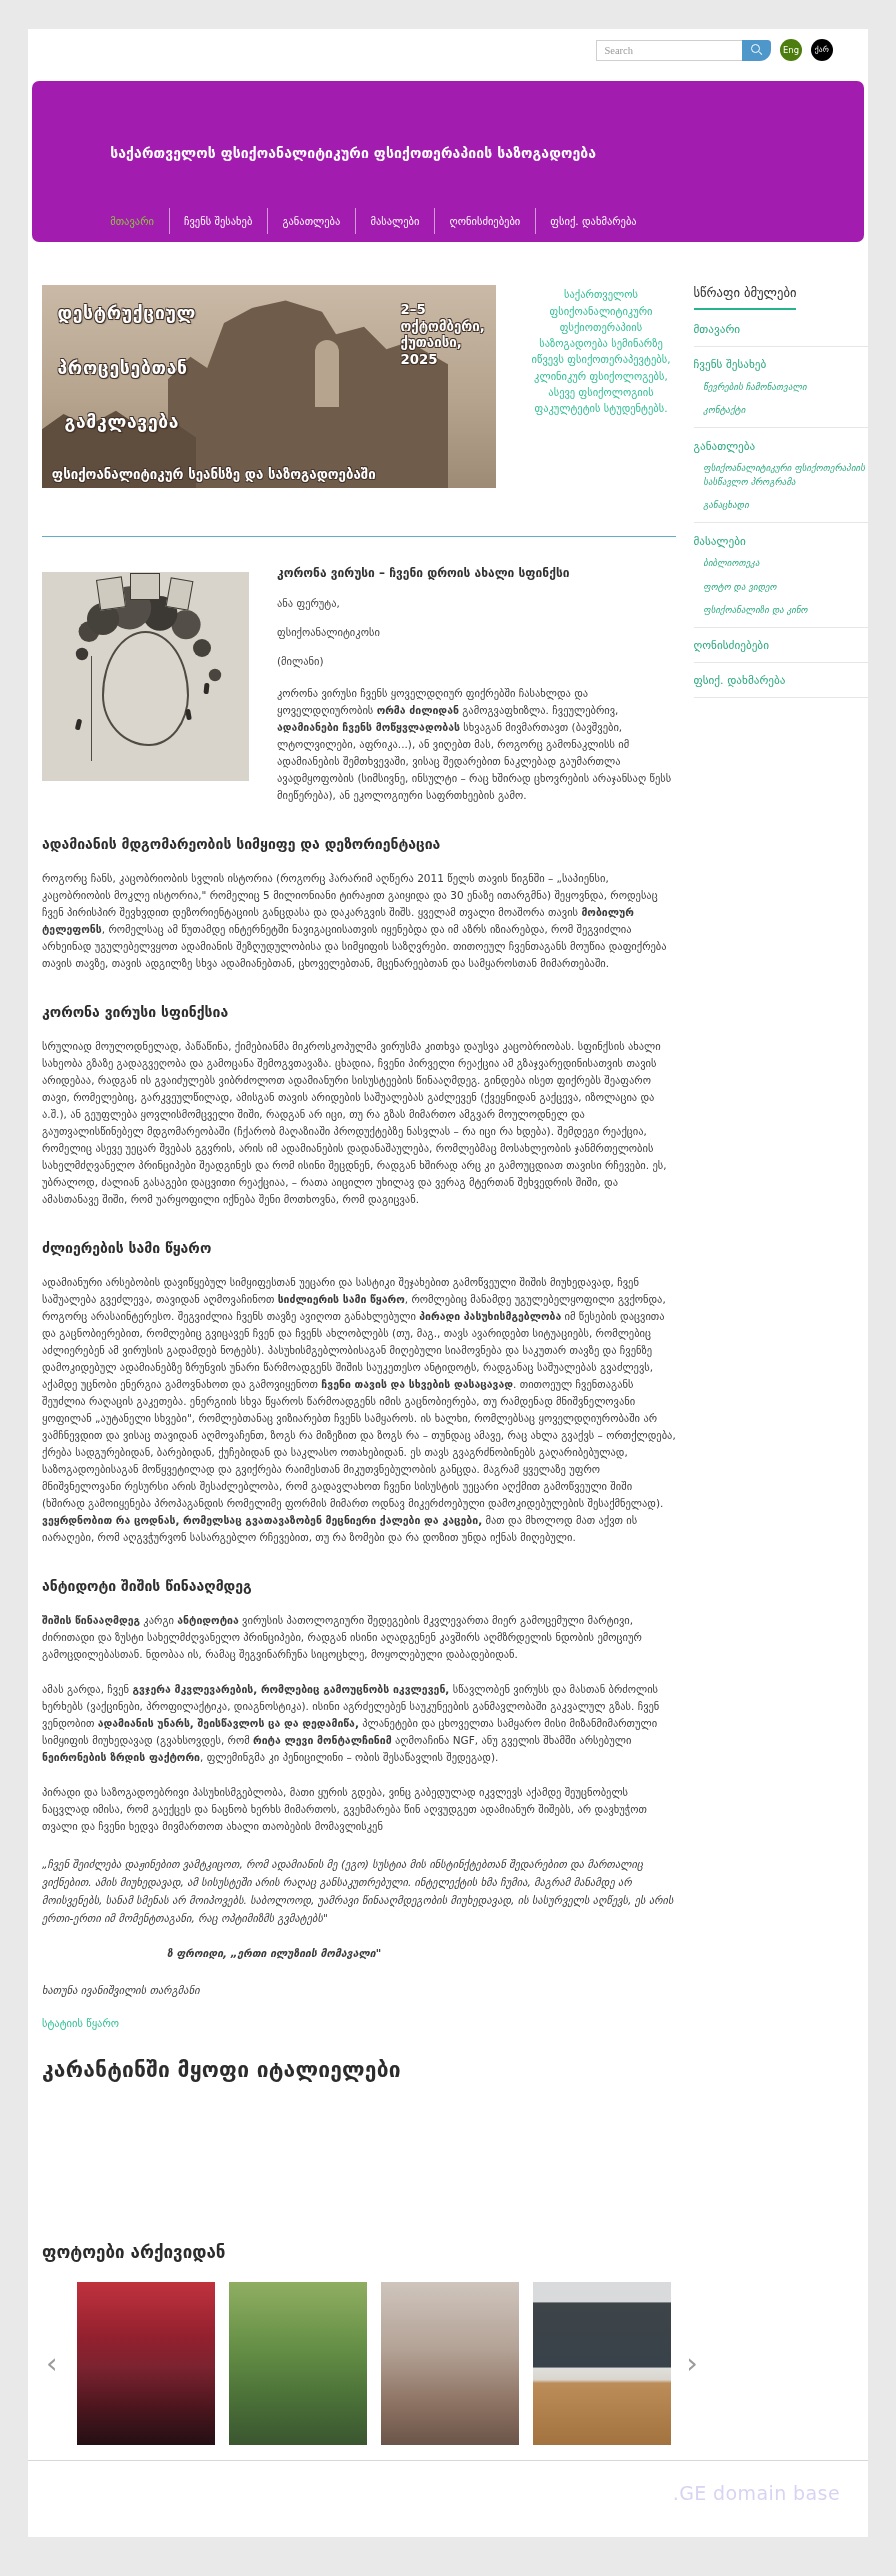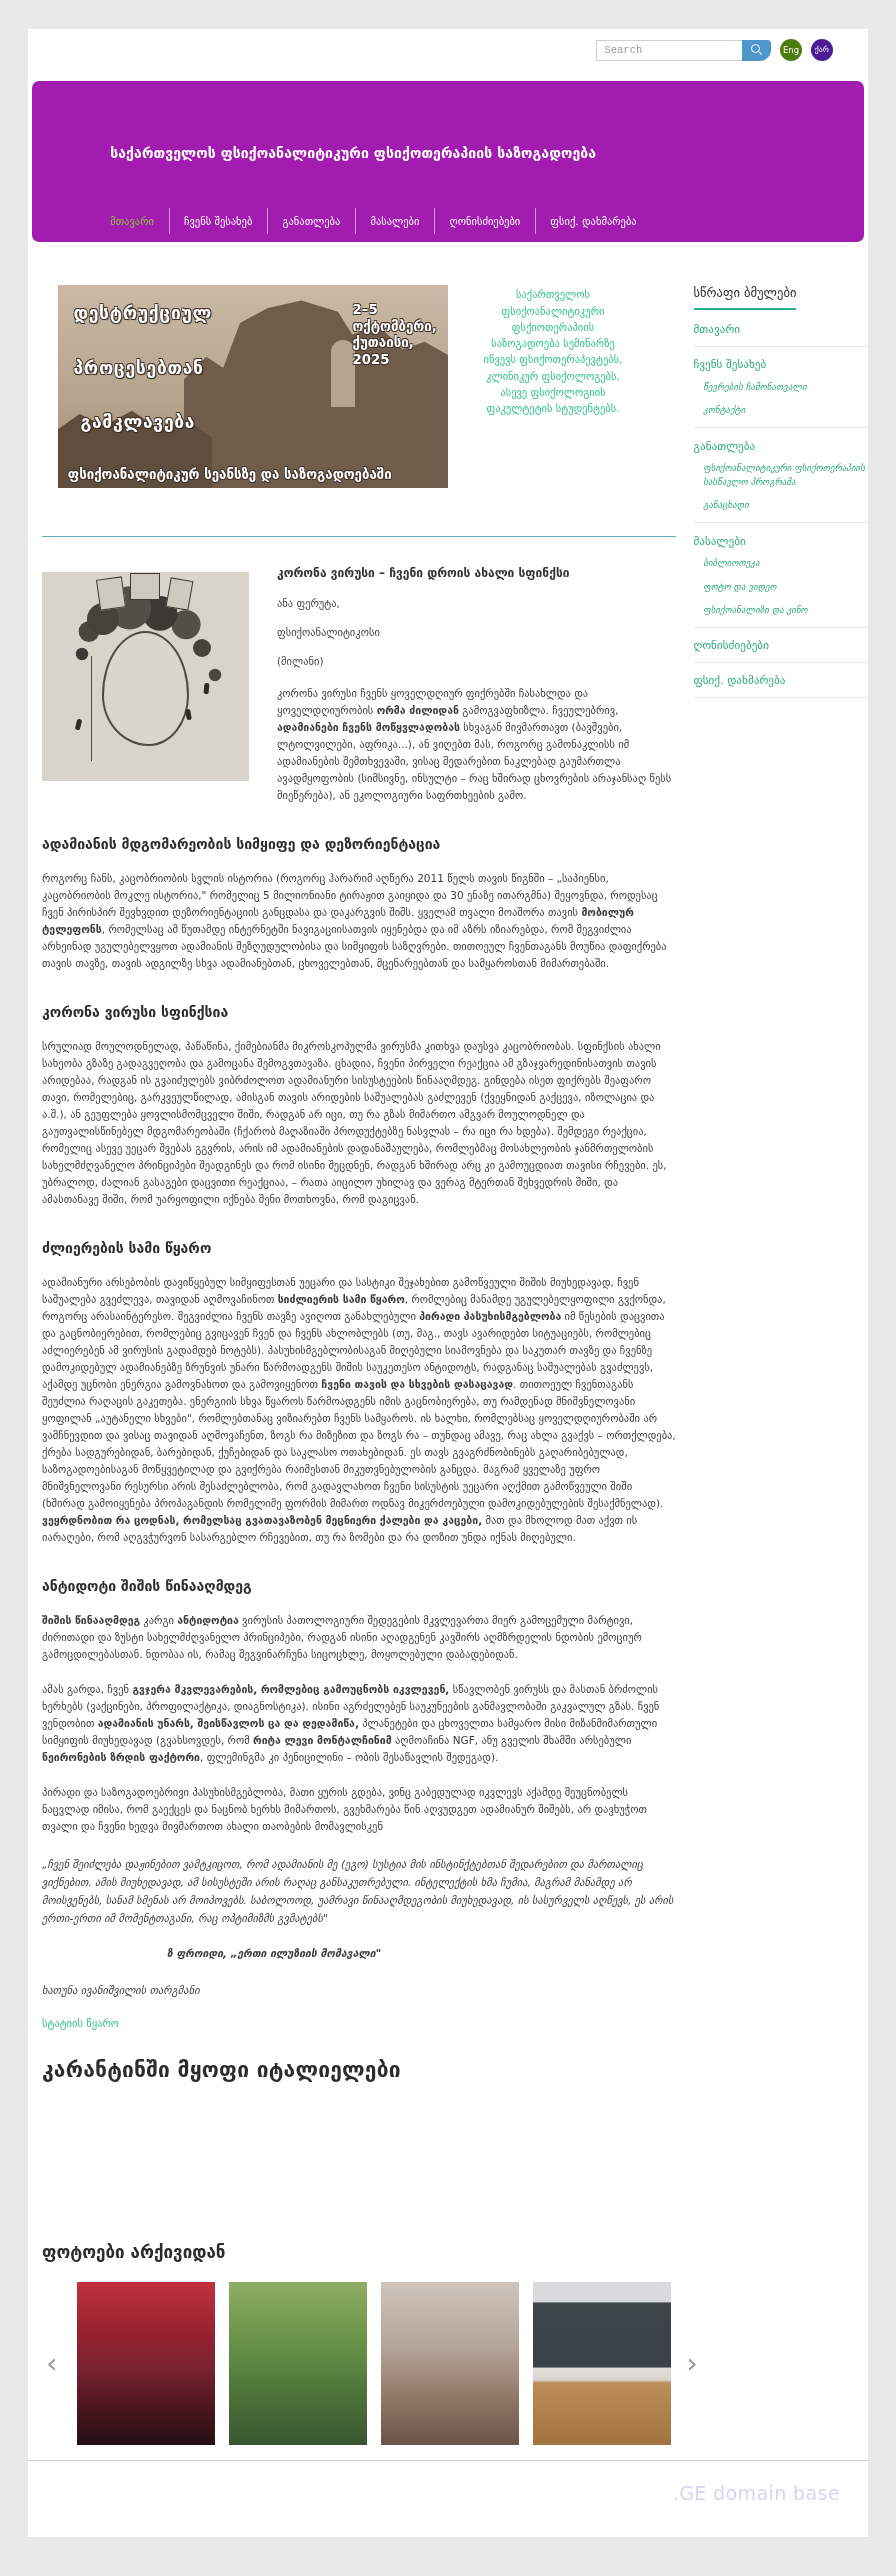--- a/index.html
+++ b/index.html
@@ -11,44 +11,44 @@
     box-sizing:border-box;
   }
   .page{
     width:840px;margin:0 auto;background:#ffffff;
     min-height:2496px;position:relative;box-sizing:border-box;
     padding-bottom:1.4px;
   }
   
   .topbar{display:flex;justify-content:flex-end;align-items:center;padding:9px 35px 0 0;gap:8.4px;height:24px;}
   .search-wrap{display:flex;align-items:stretch;}
-  .search-input{width:146px;height:21px;border:0.7px solid #cfcfcf;border-right:none;padding:0 7px;font-size:10.5px;color:#666;outline:none;font-family:Liberation Mono, monospace;box-sizing:border-box;}
+  .search-input{width:146px;height:21px;border:0.7px solid #cfcfcf;border-right:none;padding:0 7px;font-size:10.5px;color:#666;outline:none;font-family:Liberation Serif, serif;box-sizing:border-box;}
   .search-input::placeholder{color:#9a9a9a;}
   .search-btn{width:29px;height:21px;background:#4e97cb;border:none;border-radius:0 3.5px 11.2px 0;cursor:pointer;position:relative;}
   .mag{position:absolute;left:8.4px;top:4.2px;width:7px;height:7px;border:1.4px solid #fff;border-radius:50%;}
   .mag::after{content:'';position:absolute;width:1.4px;height:4.2px;background:#fff;transform:rotate(-45deg);left:7.7px;top:6.3px;}
   .lang{width:22.4px;height:22.4px;border-radius:50%;color:#fff;display:flex;align-items:center;justify-content:center;font-size:8.4px;cursor:pointer;flex:none;}
   .lang-eng{background:#4d7c0f;}
-  .lang-geo{background:#4c1d95;font-size:7.7px;}
+  .lang-geo{background:#000000;font-size:7.7px;}
   
   .header{margin:19px 4.2px 0;background:#a21caf;border-radius:7px;height:161px;position:relative;box-sizing:border-box;}
   .site-title{color:#ffffff;font-size:14px;font-weight:bold;margin:0;padding:64px 28px 0 78px;letter-spacing:0.1px;}
   .nav{position:absolute;bottom:7px;left:78px;display:flex;align-items:stretch;}
   .nav a{color:#ffffff;font-size:10.5px;text-decoration:none;padding:8.4px 14.7px;display:block;}
   .nav a.first{padding-left:0;}
   .nav .sep{width:0.7px;background:rgba(255,255,255,.55);margin:1.4px 0;}
   .nav a.active{color:#8dc63f;}
   
   .content{display:flex;padding:43px 9.8px 0 14px;}
   .main{width:634px;flex:none;}
   .sidebar{width:175px;flex:none;margin-left:17.5px;}
   
   .hero{display:flex;}
-  .poster{width:390px;height:203px;flex:none;position:relative;overflow:hidden;
-    background:linear-gradient(180deg,#c9b9a6 0%,#b6a48e 55%,#9d8b76 100%);margin-left:16px;}
+  .poster{width:454px;height:203px;flex:none;position:relative;overflow:hidden;
+    background:linear-gradient(180deg,#c9b9a6 0%,#b6a48e 55%,#9d8b76 100%);}
   .ruin{position:absolute;left:126px;top:15.4px;width:280px;height:188px;background:#6f5c4a;
     clip-path:polygon(0 100%,0 42%,8% 30%,14% 36%,20% 12%,30% 4%,42% 0,55% 6%,60% 18%,70% 14%,78% 26%,86% 22%,100% 34%,100% 100%);}
   .ruin-arch{position:absolute;left:273px;top:55px;width:24px;height:67px;background:#b6a48e;border-radius:12px 12px 0 0;}
   .ruin-low{position:absolute;left:0;top:119px;width:154px;height:84px;background:#5f4d3d;
     clip-path:polygon(0 30%,14% 12%,30% 26%,48% 8%,66% 30%,84% 20%,100% 40%,100% 100%,0 100%);}
   .poster-word{position:absolute;color:#fff;font-weight:bold;font-size:17.5px;letter-spacing:0.7px;
     text-shadow:-0.7px -0.7px 0 #43332a,0.7px -0.7px 0 #43332a,-0.7px 0.7px 0 #43332a,0.7px 0.7px 0 #43332a,1.4px 1.4px 1.4px rgba(0,0,0,.4);}
   .pw1{left:15.4px;top:18px;}
   .pw2{left:15.4px;top:73px;}
   .pw3{left:22.4px;top:127px;}

